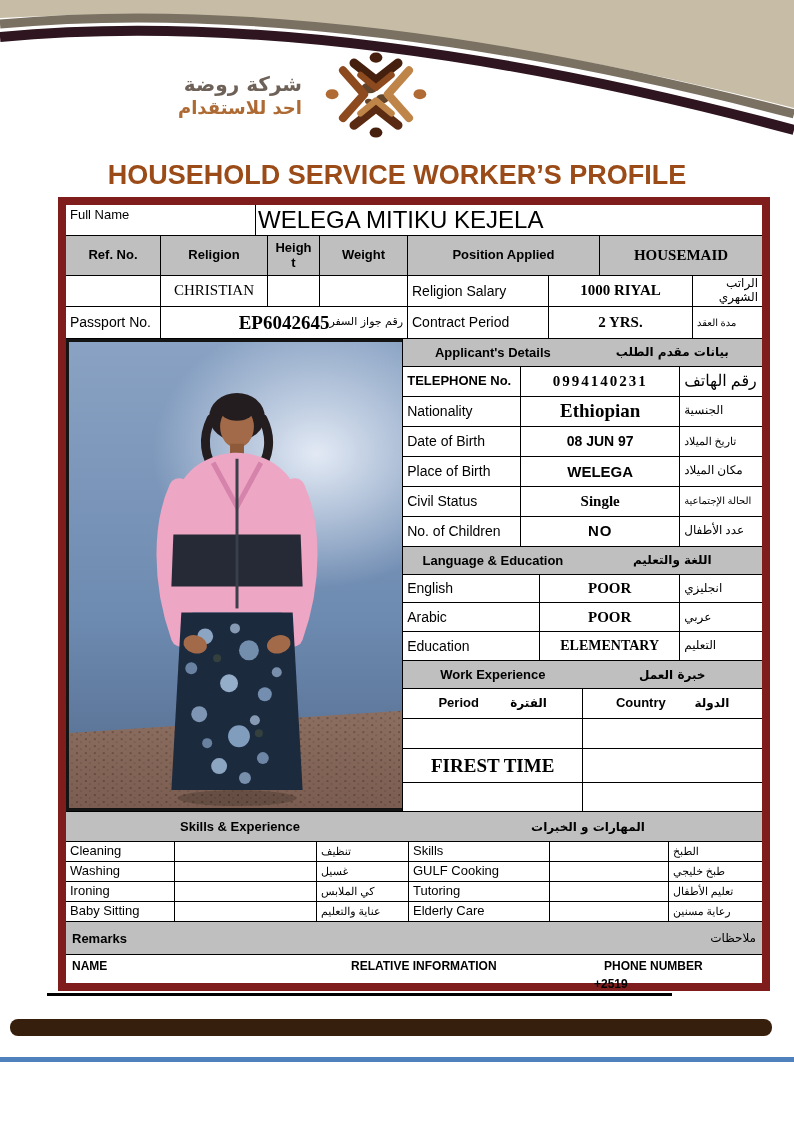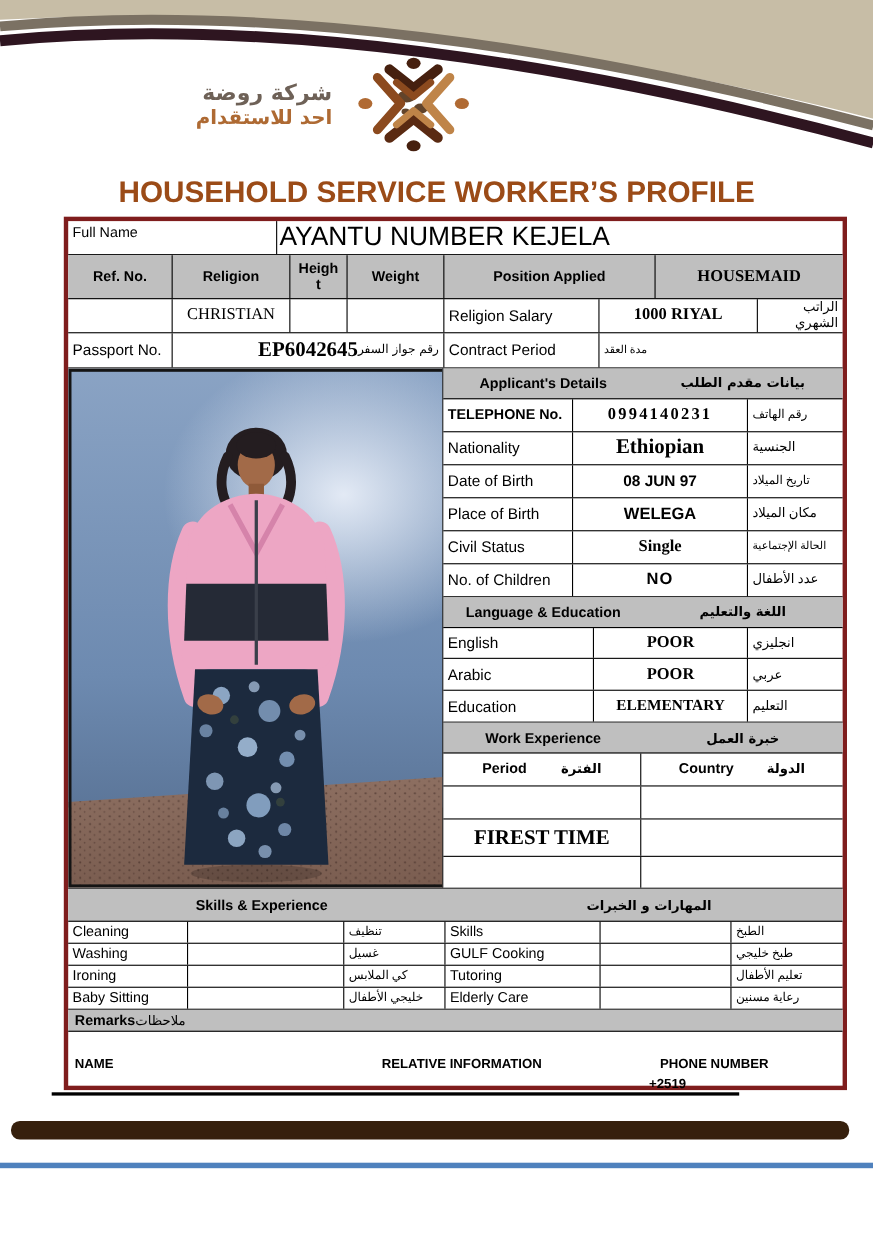--- a/index.html
+++ b/index.html
@@ -7,40 +7,40 @@
         font-family:"Liberation Sans",sans-serif;color:#000;font-size:13px;}
   
   .band{position:absolute;left:0;top:0;width:794px;height:150px;}
   .logo{position:absolute;left:178px;top:50px;display:flex;align-items:center;gap:10px;}
   .logo-text{text-align:right;font-family:"DejaVu Sans",sans-serif;line-height:1.25;}
   .logo-l1{font-size:20px;color:#6E6157;font-weight:bold;}
   .logo-l2{font-size:18px;color:#AE6A33;font-weight:bold;}
   .doc-title{position:absolute;left:0;top:160px;width:794px;text-align:center;
              font-size:27px;font-weight:bold;color:#9B4B17;letter-spacing:0px;}
   
-  .tbl{position:absolute;left:58px;top:197px;width:712px;height:794px;border:4px solid #7f1d1d;box-sizing:border-box;}
+  .tbl{position:absolute;left:58px;top:197px;width:712px;height:794px;border:8px solid #7f1d1d;box-sizing:border-box;}
   .r{display:flex;border-bottom:1px solid #000;box-sizing:border-box;align-items:stretch;}
   .c{border-right:1px solid #000;box-sizing:border-box;padding:1px 4px;display:flex;align-items:center;overflow:hidden;line-height:1.15;}
   .c.last{border-right:none;}
   .gray{background:#BFBFBF;}
   .b{font-weight:bold;}
   .serif{font-family:"Liberation Serif",serif;}
   .ar{font-family:"DejaVu Sans",sans-serif;direction:rtl;}
   .ctr{justify-content:center;text-align:center;}
   .rt{justify-content:flex-end;text-align:right;font-family:Liberation Serif, serif;}
   .split{display:flex;width:100%;}
   .split>*{flex:1;text-align:center;}
   .wrapword{word-break:break-all;}
   .mid{height:473px;}
   .photo{width:343px;border-right:1px solid #000;box-sizing:border-box;position:relative;padding:0;overflow:hidden;}
   .panel{width:365px;display:flex;flex-direction:column;}
   .prow{display:flex;border-bottom:1px solid #000;box-sizing:border-box;}
   .prow:last-child{border-bottom:none;}
   .relrow{position:relative;}
-  .relrow>div{position:absolute;font-weight:bold;font-size:12px;margin-top:18px;}
+  .relrow>div{position:absolute;font-weight:bold;font-size:12px;}
   
   .uline{position:absolute;left:47px;top:993px;width:625px;height:3px;background:#000;}
   .brownbar{position:absolute;left:10px;top:1019px;width:762px;height:17px;background:#36200D;border-radius:8px;}
   .blueline{position:absolute;left:0;top:1057px;width:794px;height:5px;background:#4F81BD;}
 </style>
 </head>
 <body>
 
 <div class="page">
 
@@ -77,21 +77,21 @@
       <ellipse cx="118" cy="48" rx="7" ry="5.5" fill="#B06A33"></ellipse>
     </svg>
   </div>
 
   <div class="doc-title">HOUSEHOLD SERVICE WORKER’S PROFILE</div>
 
   <div class="tbl">
 
     <div class="r" style="height:31px">
       <div class="c" style="width:190px;align-items:flex-start;padding-top:3px">Full Name</div>
-      <div class="c last" style="flex:1;font-size:24px;padding:0 2px">AYANTU NUMBER KEJELA</div>
+      <div class="c last" style="flex:1;font-size:24px;padding:0 2px">WELEGA MITIKU KEJELA</div>
     </div>
 
     <div class="r gray" style="height:40px">
       <div class="c ctr b" style="width:95px">Ref. No.</div>
       <div class="c ctr b" style="width:107px">Religion</div>
       <div class="c ctr b wrapword" style="width:52px;padding:1px 7px">Height</div>
       <div class="c ctr b" style="width:88px">Weight</div>
       <div class="c ctr b" style="width:192px">Position Applied</div>
       <div class="c ctr b serif last" style="flex:1;font-size:15px">HOUSEMAID</div>
     </div>
@@ -106,20 +106,21 @@
       <div class="c ar last" style="flex:1;font-size:12px">الراتب الشهري</div>
     </div>
 
     <div class="r" style="height:32px">
       <div class="c" style="width:95px;font-size:14px">Passport No.</div>
       <div class="c" style="width:247px;justify-content:flex-end">
         <span class="serif b" style="font-size:19px">EP6042645</span>
         <span class="ar" style="font-size:11px">رقم جواز السفر</span>
       </div>
       <div class="c" style="width:141px;font-size:14px">Contract Period</div>
+      <div class="c ctr serif b" style="width:144px;font-size:15px">2 YRS.</div>
       <div class="c ar rt last" style="flex:1;font-size:10px">مدة العقد</div>
     </div>
 
     <div class="r mid">
       <div class="photo">
         <svg width="343" height="472" viewBox="0 0 345 473" preserveAspectRatio="none">
           <defs>
             <linearGradient id="wallG" x1="0" y1="0" x2="0" y2="1">
               <stop offset="0" stop-color="#8aa3c4"></stop>
                 <stop offset="0.7" stop-color="#6d8ab0"></stop>
@@ -186,21 +187,21 @@
 
         <div class="prow gray" style="height:28px">
           <div class="split" style="align-items:center">
             <span class="b">Applicant's Details</span>
             <span class="ar b" style="font-size:12px">بيانات مقدم الطلب</span>
           </div>
         </div>
         <div class="prow" style="height:30px">
           <div class="c b" style="width:118px;font-size:13px">TELEPHONE No.</div>
           <div class="c ctr serif b" style="width:159px;font-size:15px;letter-spacing:2px">0994140231</div>
-          <div class="c ar rt last" style="flex:1;font-size:11px">رقم الهاتف</div>
+          <div class="c ar rt last" style="flex:1;font-size:16px">رقم الهاتف</div>
         </div>
         <div class="prow" style="height:30px">
           <div class="c" style="width:118px;font-size:14px">Nationality</div>
           <div class="c ctr serif b" style="width:159px;font-size:19px">Ethiopian</div>
           <div class="c ar rt last" style="flex:1;font-size:12px">الجنسية</div>
         </div>
         <div class="prow" style="height:30px">
           <div class="c" style="width:118px;font-size:14px">Date of Birth</div>
           <div class="c ctr b" style="width:159px;font-size:14px">08 JUN 97</div>
           <div class="c ar rt last" style="flex:1;font-size:11px">تاريخ الميلاد</div>
@@ -301,27 +302,27 @@
       <div class="c" style="width:109px">Ironing</div>
       <div class="c" style="width:142px"></div>
       <div class="c ar rt" style="width:92px;font-size:11px">كي الملابس</div>
       <div class="c" style="width:141px">Tutoring</div>
       <div class="c" style="width:119px"></div>
       <div class="c ar rt last" style="flex:1;font-size:11px">تعليم الأطفال</div>
     </div>
     <div class="r" style="height:20px">
       <div class="c" style="width:109px">Baby Sitting</div>
       <div class="c" style="width:142px"></div>
-      <div class="c ar rt" style="width:92px;font-size:11px">خليجي الأطفال</div>
+      <div class="c ar rt" style="width:92px;font-size:11px">عناية والتعليم</div>
       <div class="c" style="width:141px">Elderly Care</div>
       <div class="c" style="width:119px"></div>
       <div class="c ar rt last" style="flex:1;font-size:11px">رعاية مسنين</div>
     </div>
 
-    <div class="r gray" style="height:20px;padding:0 6px;align-items:center">
+    <div class="r gray" style="height:33px;justify-content:space-between;padding:0 6px;align-items:center">
       <span class="b">Remarks</span>
       <span class="ar" style="font-size:12px">ملاحظات</span>
     </div>
 
     <div class="r relrow" style="height:53px;border-bottom:none">
       <div style="left:6px;top:4px">NAME</div>
       <div style="left:285px;top:4px">RELATIVE INFORMATION</div>
       <div style="left:538px;top:4px">PHONE NUMBER</div>
       <div style="left:528px;top:22px">+2519</div>
     </div>

